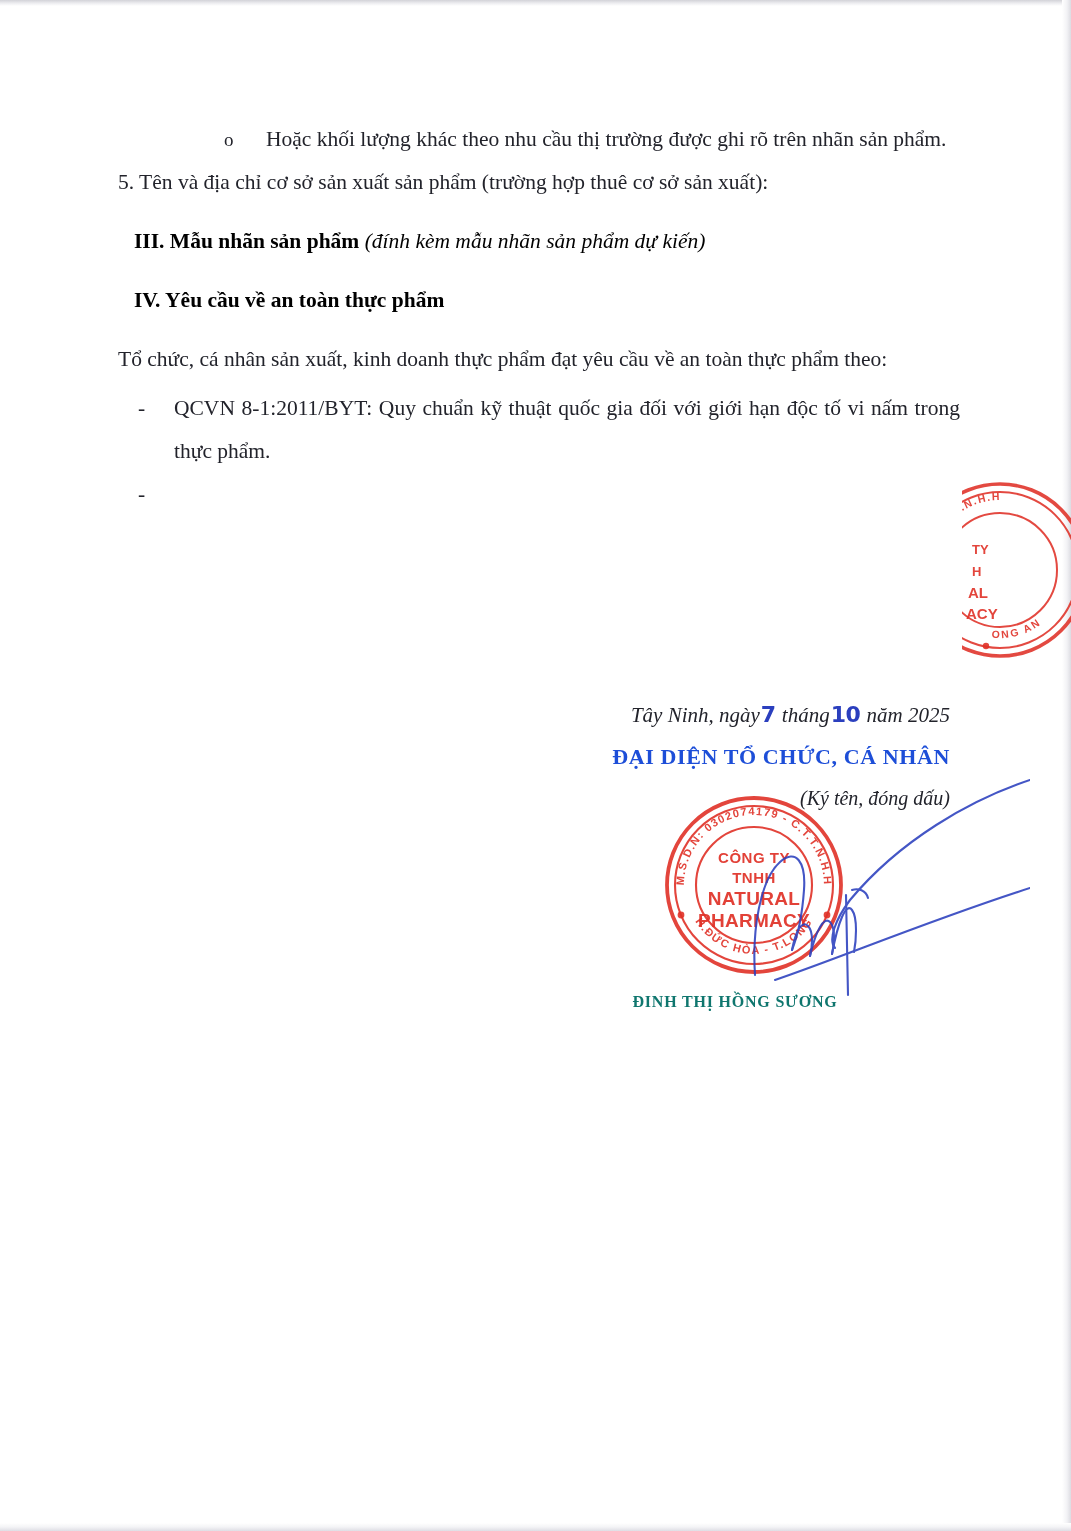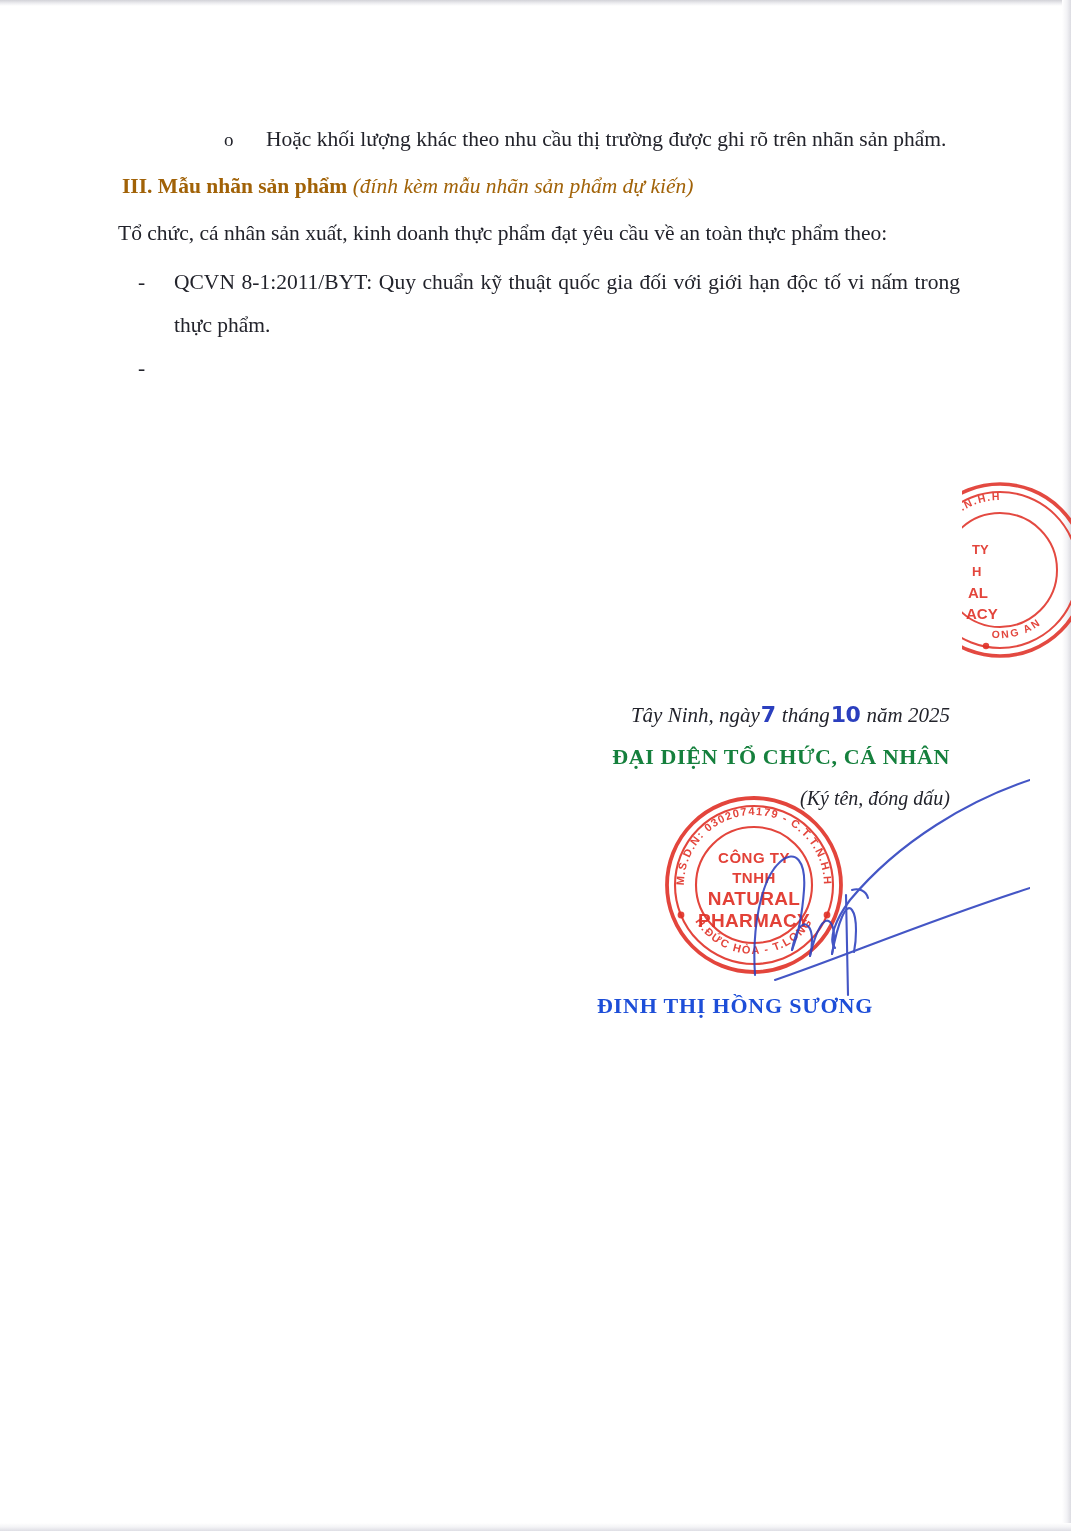--- a/index.html
+++ b/index.html
@@ -51,22 +51,22 @@
     color: #22232b;
     margin: 0;
     text-align: left;
   }
   .para.just { text-align: justify; text-align-last: left; }
 
   .heading {
     font-size: 21.5px;
     line-height: 43px;
     font-weight: bold;
-    color: #a16207;
-    margin: 4px;
+    color: #000000;
+    margin: 16px;
   }
   .heading .note {
     font-weight: normal;
     font-style: italic;
   }
 
   
   .sub-item {
     position: relative;
     padding-left: 148px;
@@ -122,40 +122,40 @@
     font-size: 22px;
     font-weight: 600;
     letter-spacing: -0.5px;
     padding: 0 1px;
   }
   .sign-title {
     margin-top: 12px;
     font-size: 22px;
     font-weight: bold;
     letter-spacing: 0.6px;
-    color: #15803d;
+    color: #1d4ed8;
     line-height: 30px;
   }
   .sign-sub {
     margin-top: 12px;
     font-size: 20px;
     font-style: italic;
     color: #22232b;
     line-height: 28px;
   }
   .sign-name {
     position: absolute;
     left: 520px;
     top: 993px;
     width: 430px;
     text-align: center;
-    font-size: 22px;
+    font-size: 16px;
     font-weight: bold;
     letter-spacing: 0.8px;
-    color: #1d4ed8;
+    color: #0f766e;
   }
 
   
   .stamp-main {
     position: absolute;
     left: 648px;
     top: 795px;
     width: 212px;
     height: 180px;
     pointer-events: none;
@@ -186,26 +186,28 @@
   <div class="edge-right"></div>
   <div class="edge-bottom"></div>
 
   <div class="doc-body">
 
     <div class="sub-item">
       <span class="marker">o</span>
       <span>Hoặc khối lượng khác theo nhu cầu thị trường được ghi rõ trên nhãn sản phẩm.</span>
     </div>
 
+    <p class="para">5. Tên và địa chỉ cơ sở sản xuất sản phẩm (trường hợp thuê cơ sở sản xuất):</p>
 
     <p class="heading">
       <span>III. Mẫu nhãn sản phẩm</span>
       <span class="note">(đính kèm mẫu nhãn sản phẩm dự kiến)</span>
     </p>
 
+    <p class="heading">IV. Yêu cầu về an toàn thực phẩm</p>
 
     <p class="para just">Tổ chức, cá nhân sản xuất, kinh doanh thực phẩm đạt yêu cầu về an toàn thực phẩm theo:</p>
 
     <div class="spacer-sm"></div>
 
     <div class="dash-item">
       <span class="marker">-</span>
       <span>QCVN 8-1:2011/BYT: Quy chuẩn kỹ thuật quốc gia đối với giới hạn độc tố vi nấm trong thực phẩm.</span>
     </div>
 

